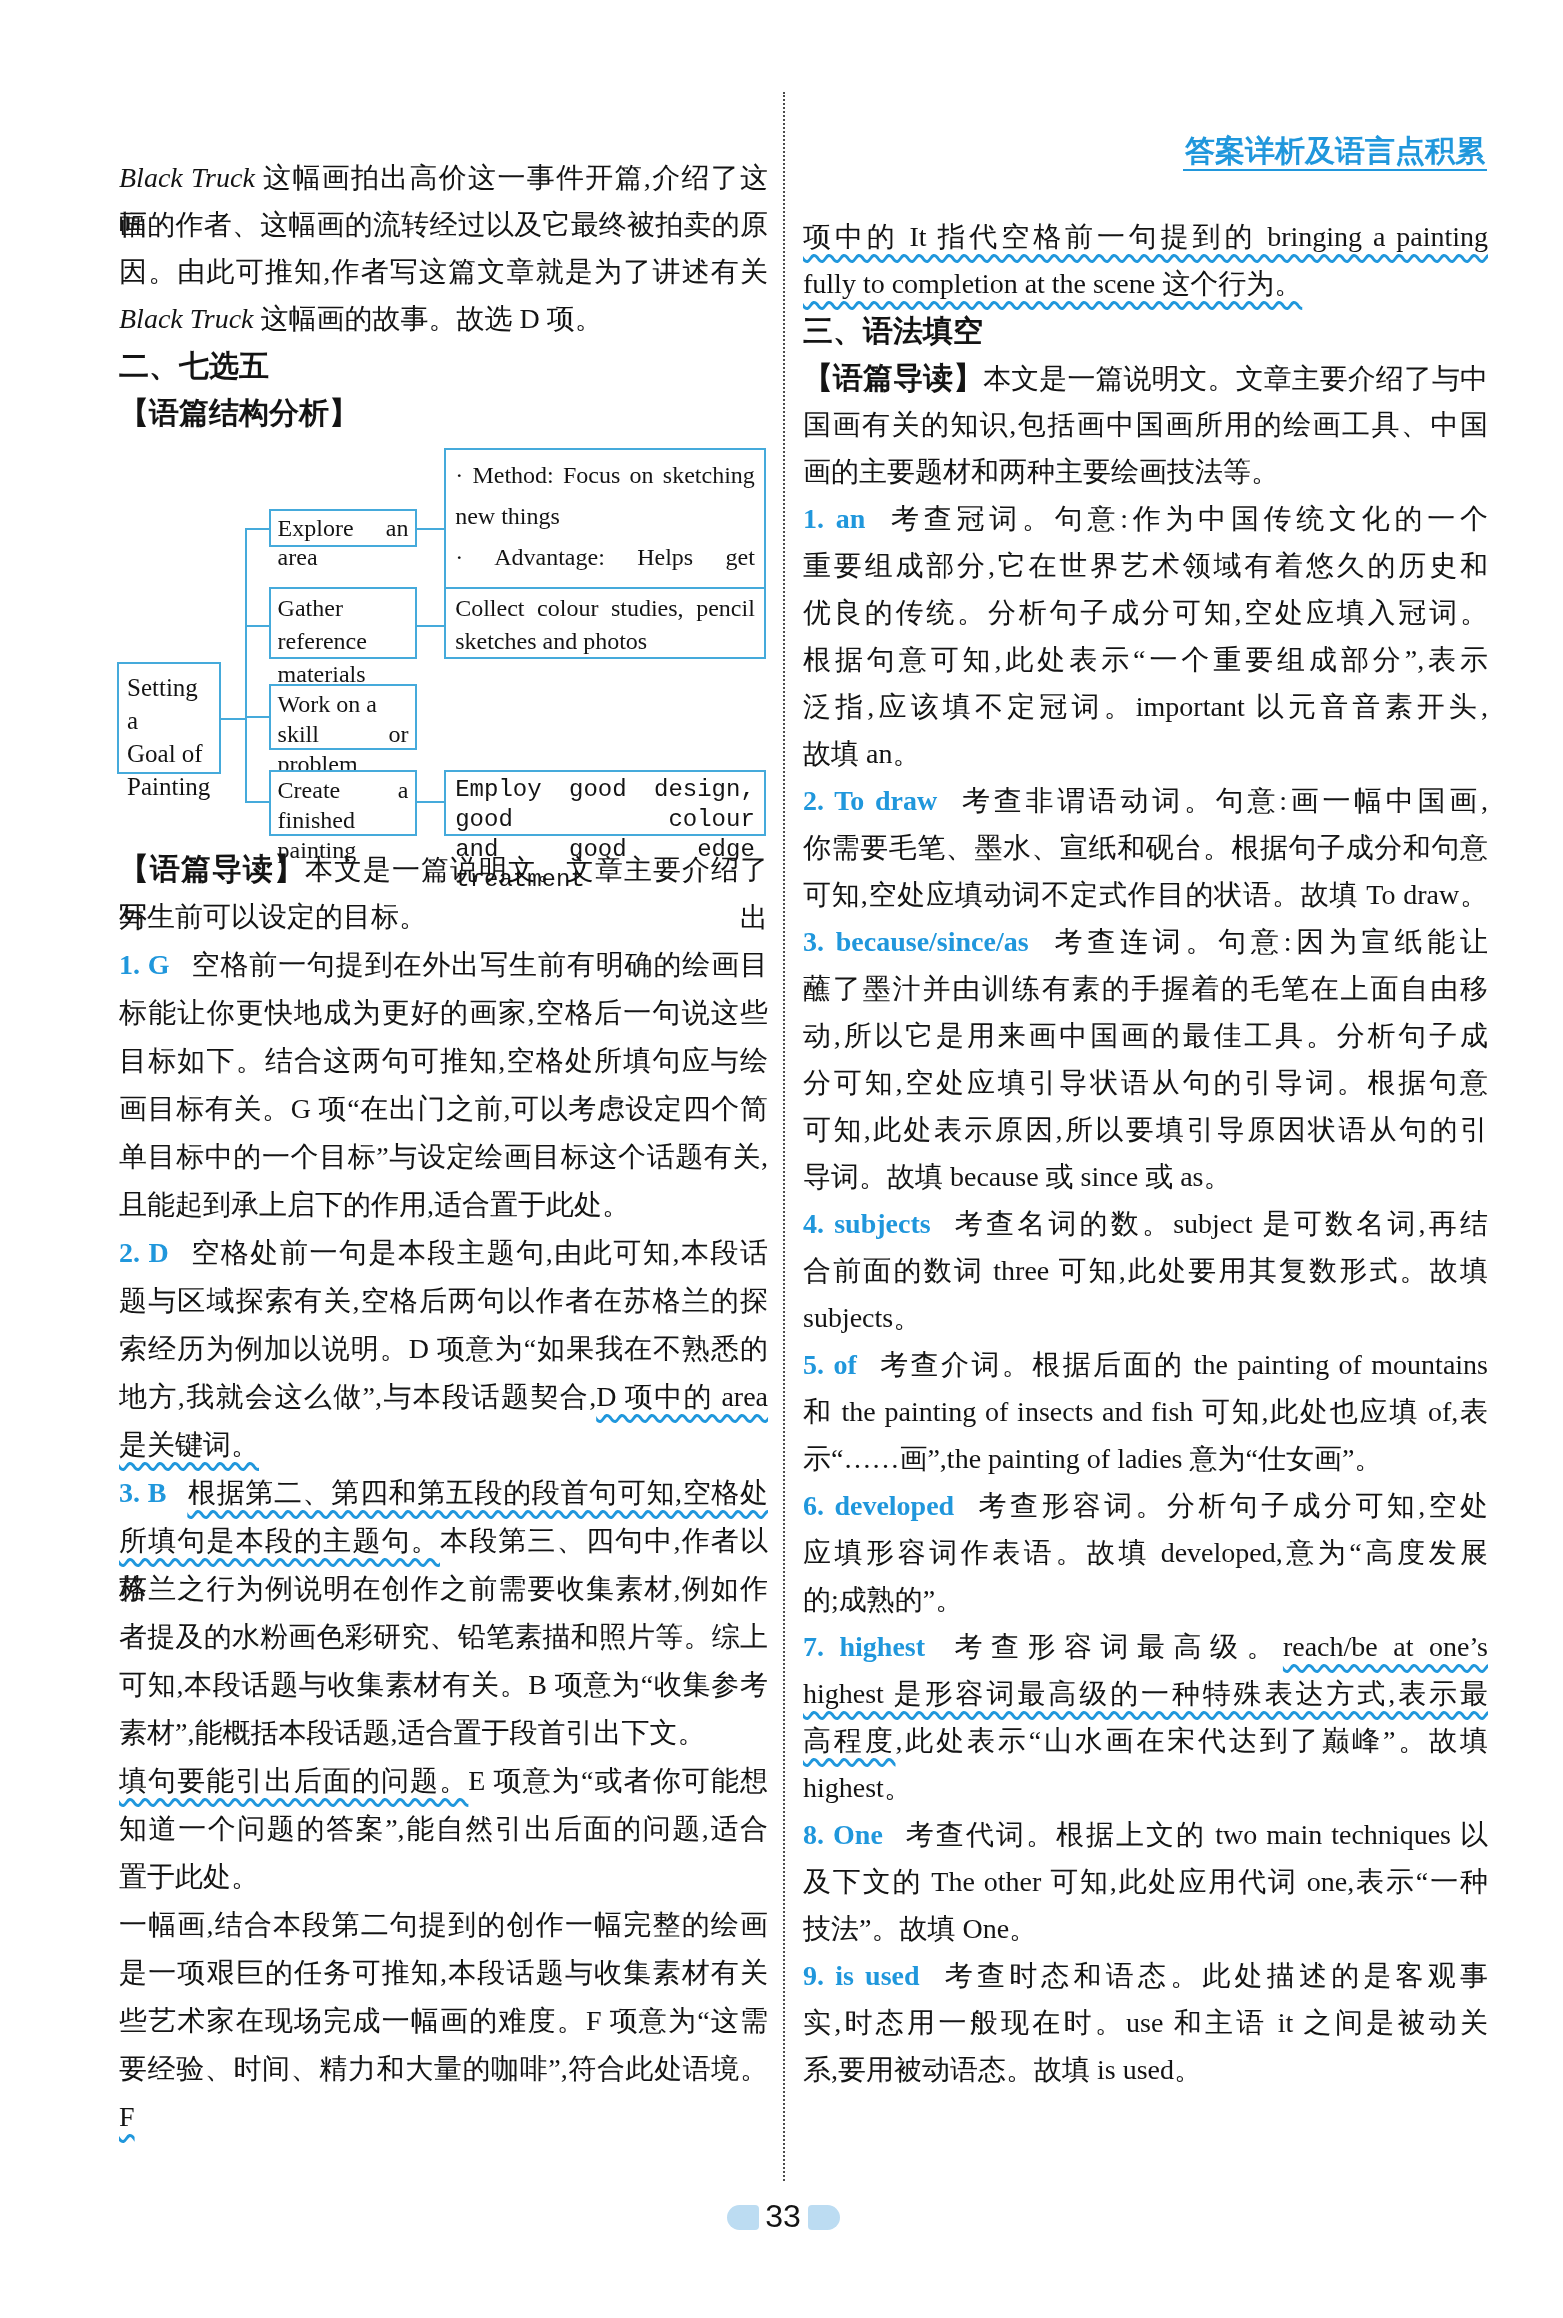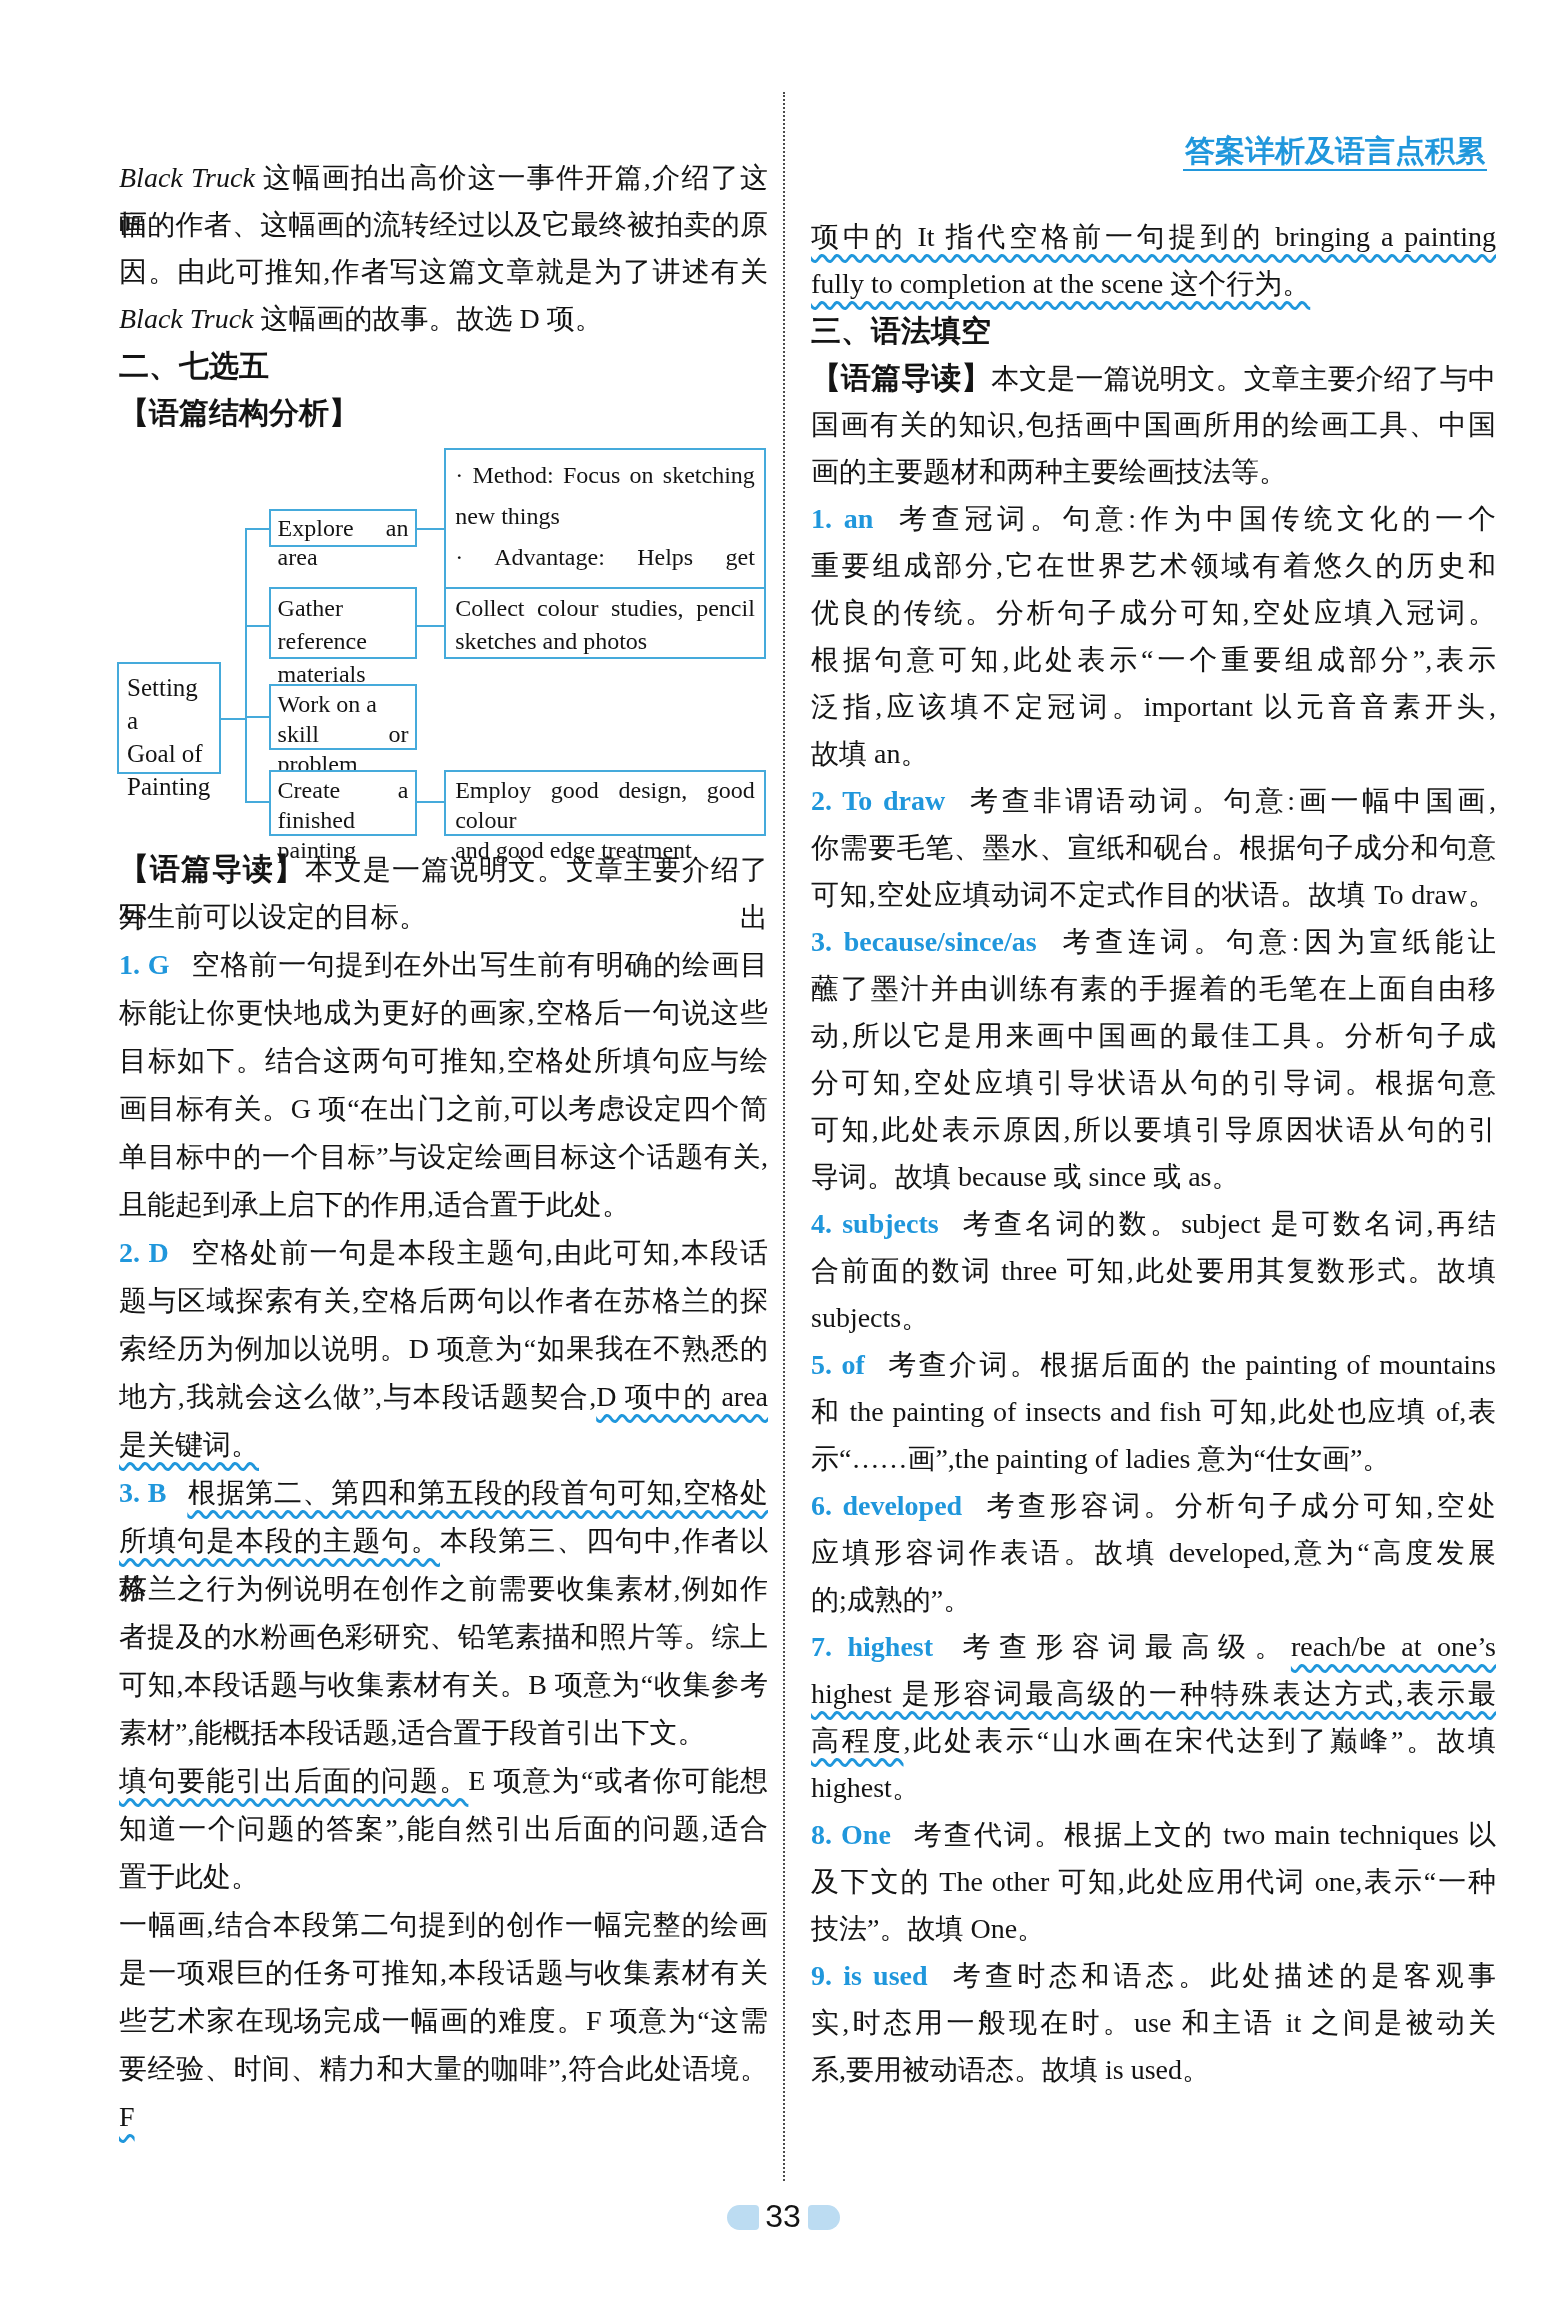--- a/index.html
+++ b/index.html
@@ -15,21 +15,21 @@
   
   #divider{position:absolute;left:783px;top:92px;height:2089px;width:0;
            border-left:2.6px dotted #4a4a4a;}
 
   
   .col{position:absolute;}
   #left-top{left:119px;top:154px;width:649px;}
   #left-top .line{height:47px;line-height:47px;}
   #left-bottom{left:119px;top:845px;width:649px;}
   #left-bottom .line{height:48px;line-height:48px;}
-  #right-col{left:803px;top:213px;width:685px;margin-left:8px;}
+  #right-col{left:803px;top:213px;width:685px;}
   #right-col .line{height:47px;line-height:47px;}
 
   .line{font-size:28px;text-align:justify;text-align-last:justify;text-justify:inter-character;}
   .line.end{text-align-last:left;}
   .it{font-style:italic;}
   .bh{font-family:"Liberation Sans","DejaVu Sans",sans-serif;font-weight:bold;font-size:30px;}
   .ans{color:#2097dc;font-weight:bold;margin-right:21px;}
   .wavy{text-decoration:underline;text-decoration-style:wavy;
         text-decoration-color:#2097dc;text-decoration-thickness:2.6px;text-underline-offset:8px;}
 
@@ -43,21 +43,21 @@
   #box-root .dl{line-height:33px;}
   #box-m0{left:154px;top:74px;width:148px;height:38px;padding:2.6px 6.6px;font-size:24px;}
   #box-m0 .dl{line-height:29px;}
   #box-m1,#box-m2,#box-m3{left:154px;width:148px;padding:2.6px 6.6px;font-size:24px;}
   #box-m1{top:152px;height:72px;} #box-m1 .dl{line-height:33px;}
   #box-m2{top:249px;height:66px;} #box-m2 .dl{line-height:30px;}
   #box-m3{top:335px;height:66px;} #box-m3 .dl{line-height:30px;}
   #box-r0,#box-r1,#box-r2{left:329px;width:322px;font-size:24px;}
   #box-r0{top:13px;height:178px;padding:5.3px 9.2px;} #box-r0 .dl{line-height:41px;}
   #box-r1{top:152px;height:72px;padding:2.6px 9.2px;} #box-r1 .dl{line-height:33px;}
-  #box-r2{top:335px;height:66px;padding:2.6px 9.2px;} #box-r2 .dl{line-height:30px;}
+  #box-r2{top:335px;height:66px;padding:2.6px 9.2px;font-family:Liberation Mono, monospace;} #box-r2 .dl{line-height:30px;}
   .hl{position:absolute;height:2px;background:#45aadb;}
   .vl{position:absolute;width:2px;background:#45aadb;}
   #trunk{left:130px;top:93px;height:275px;}
   #c-root{left:105px;top:283px;width:26px;}
   #c-m0l{left:130px;top:93px;width:26px;}
   #c-m1l{left:130px;top:190px;width:26px;}
   #c-m2l{left:130px;top:281px;width:26px;}
   #c-m3l{left:130px;top:366px;width:26px;}
   #c-m0r{left:300px;top:93px;width:30px;}
   #c-m1r{left:300px;top:190px;width:30px;}

